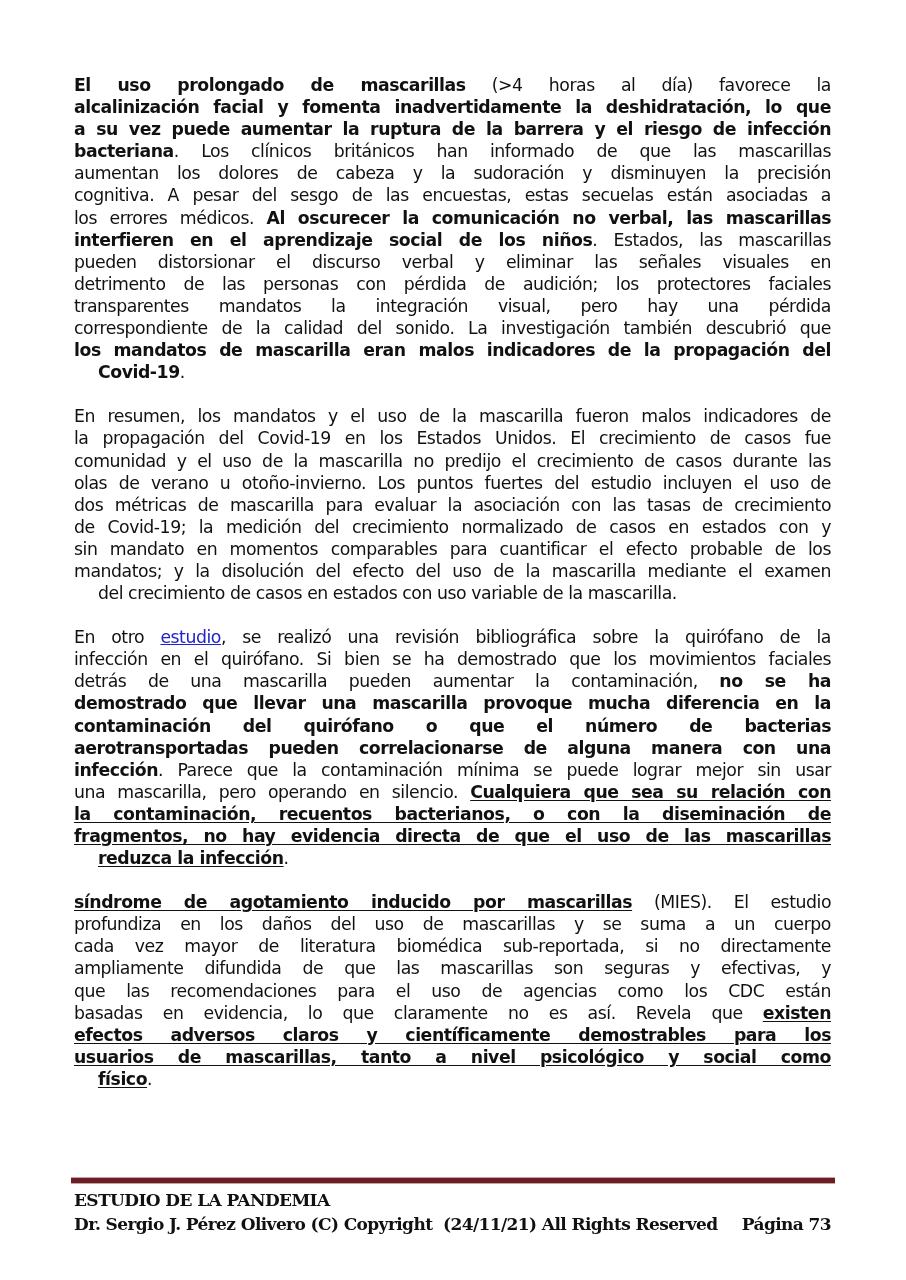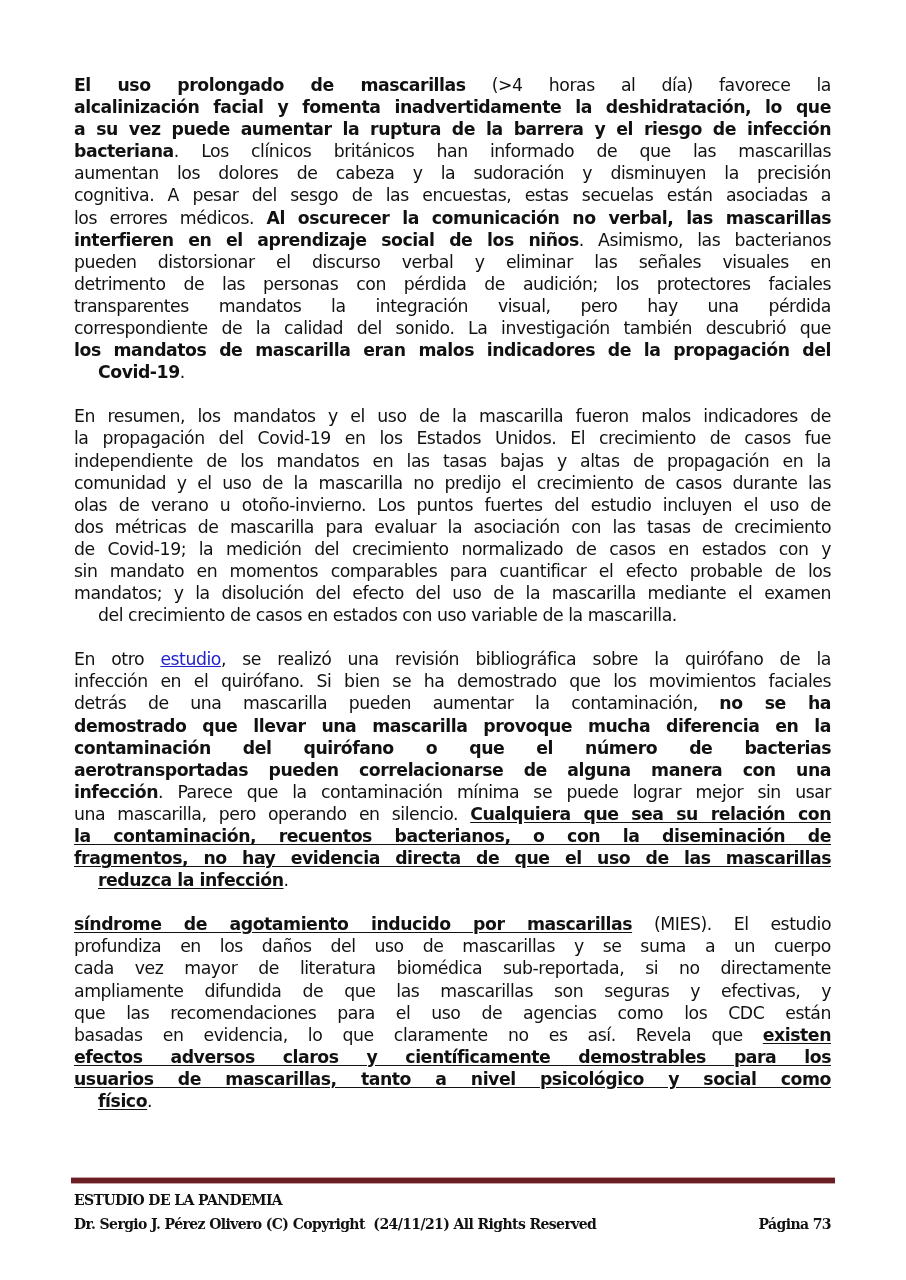--- a/index.html
+++ b/index.html
@@ -12,21 +12,21 @@
     text-align: justify; text-align-last: justify; white-space: nowrap;
     transform-origin: left center;
     letter-spacing: -0.45px;
   }
   .line.last { text-align-last: left; }
   .line > span { white-space: normal; }
   .lw { display: block; width: 757px; text-align: justify; text-align-last: justify; white-space: normal; }
   .last .lw { text-align-last: left; margin-left: 24px; }
   a.link { color: #1a0dab; text-decoration: underline; color: #2222cc; }
   .footer-rule { position: absolute; left: 71px; top: 1177px; width: 764px; height: 5px; background: #6b1f24; border-top: 1px solid #c9a4a6; border-bottom: 1px solid #c9a4a6; }
-  .footer { position: absolute; left: 74px; top: 1188px; width: 757px; font-family: "DejaVu Serif", serif; font-weight: bold; font-size: 14px; color: #111; letter-spacing: -0.6px; }
+  .footer { position: absolute; left: 74px; top: 1188px; width: 757px; font-family: "DejaVu Serif", serif; font-weight: bold; font-size: 17px; color: #111; letter-spacing: -0.6px; }
   .footer .f1 { height: 24px; line-height: 24px; }
   .footer .f2 { height: 24px; line-height: 24px; display: flex; justify-content: space-between; }
 </style>
 </head>
 <body>
 
 <div class="page" id="page">
     <div class="para">
       <div class="line">
         <span class="lw" style="display: block; white-space: nowrap;"><span style="font-weight: bold;">El uso prolongado de mascarillas</span><span> (&gt;4 horas al día) </span><span style="font-weight: normal;">favorece la</span></span>
@@ -43,21 +43,21 @@
       <div class="line">
         <span class="lw" style="display: block; white-space: nowrap;"><span>aumentan los dolores de cabeza y la sudoración y disminuyen la precisión</span></span>
       </div>
       <div class="line">
         <span class="lw" style="display: block; white-space: nowrap;"><span>cognitiva. A pesar del sesgo de las encuestas, estas secuelas están asociadas a</span></span>
       </div>
       <div class="line">
         <span class="lw" style="display: block; white-space: nowrap;"><span>los errores médicos. </span><span style="font-weight: bold;">Al oscurecer la comunicación no verbal, las mascarillas</span></span>
       </div>
       <div class="line">
-        <span class="lw" style="display: block; white-space: nowrap;"><span style="font-weight: bold;">interfieren en el aprendizaje social de los niños</span><span>. Asimismo, las bacterianos</span></span>
+        <span class="lw" style="display: block; white-space: nowrap;"><span style="font-weight: bold;">interfieren en el aprendizaje social de los niños</span><span>. Estados, las mascarillas</span></span>
       </div>
       <div class="line">
         <span class="lw" style="display: block; white-space: nowrap;"><span>pueden distorsionar el discurso verbal y eliminar las señales visuales en</span></span>
       </div>
       <div class="line">
         <span class="lw" style="display: block; white-space: nowrap;"><span>detrimento de las personas con pérdida de audición; los protectores faciales</span></span>
       </div>
       <div class="line">
         <span class="lw" style="display: block; white-space: nowrap;"><span>transparentes mandatos la integración visual, pero hay una pérdida</span></span>
       </div>
@@ -70,23 +70,20 @@
       <div class="line last">
         <span class="lw" style="display: block; white-space: nowrap;"><span style="font-weight: bold;">Covid-19</span><span>.</span></span>
       </div>
     </div>
     <div class="para">
       <div class="line">
         <span class="lw" style="display: block; white-space: nowrap;"><span>En resumen, los mandatos y el uso de la mascarilla fueron malos indicadores de</span></span>
       </div>
       <div class="line">
         <span class="lw" style="display: block; white-space: nowrap;"><span>la propagación del Covid-19 en los Estados Unidos. El crecimiento de casos fue</span></span>
-      </div>
-      <div class="line">
-        <span class="lw" style="display: block; white-space: nowrap;"><span>independiente de los mandatos en las tasas bajas y altas de propagación en la</span></span>
       </div>
       <div class="line">
         <span class="lw" style="display: block; white-space: nowrap;"><span>comunidad y el uso de la mascarilla no predijo el crecimiento de casos durante las</span></span>
       </div>
       <div class="line">
         <span class="lw" style="display: block; white-space: nowrap;"><span>olas de verano u otoño-invierno. Los puntos fuertes del estudio incluyen el uso de</span></span>
       </div>
       <div class="line">
         <span class="lw" style="display: block; white-space: nowrap;"><span>dos métricas de mascarilla para evaluar la asociación con las tasas de crecimiento</span></span>
       </div>

